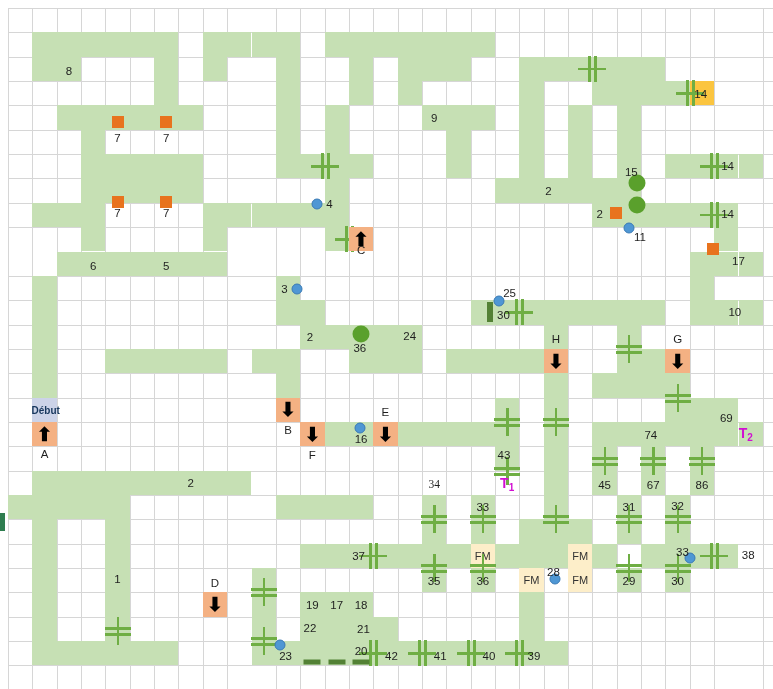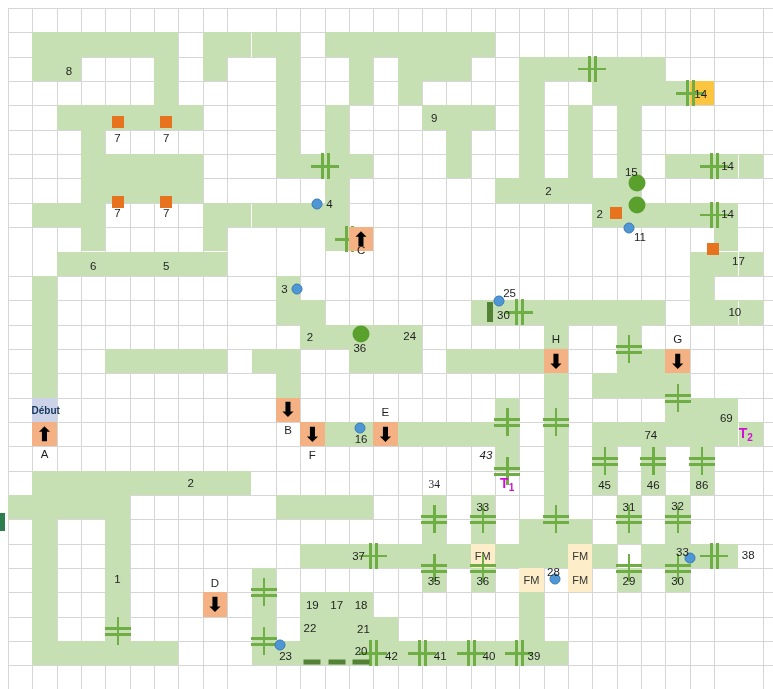--- a/index.html
+++ b/index.html
@@ -589,25 +589,25 @@
       <div class="lbl" style="left: 677.625px; top: 339.16px;">G</div>
       <div class="lbl" style="left: 45.7425px; top: 409.775px; font-weight: bold; font-size: 10px; color: rgb(23, 55, 93);">Début</div>
       <div class="lbl" style="left: 44.525px; top: 453.605px;">A</div>
       <div class="lbl" style="left: 288.025px; top: 430.473px;">B</div>
       <div class="lbl" style="left: 312.375px; top: 454.822px;">F</div>
       <div class="lbl" style="left: 385.425px; top: 412.21px;">E</div>
       <div class="lbl" style="left: 361.075px; top: 439.482px;">16</div>
       <div class="lbl" style="left: 190.625px; top: 482.825px;">2</div>
       <div class="lbl" style="left: 117.575px; top: 579.008px;">1</div>
       <div class="lbl" style="left: 214.975px; top: 582.66px;">D</div>
-      <div class="lbl" style="left: 486px; top: 454.822px; font-style: italic;">43</div>
+      <div class="lbl" style="left: 504px; top: 454.822px;">43</div>
       <div class="lbl" style="left: 726.325px; top: 418.298px;">69</div>
       <div class="lbl" style="left: 650.84px; top: 435.342px;">74</div>
       <div class="lbl" style="left: 604.575px; top: 485.26px;">45</div>
-      <div class="lbl" style="left: 653.275px; top: 485.26px;">46</div>
+      <div class="lbl" style="left: 653.275px; top: 485.26px;">67</div>
       <div class="lbl" style="left: 701.975px; top: 485.26px;">86</div>
       <div class="lbl" style="left: 434.125px; top: 484px; font-family: Liberation Serif, serif;">34</div>
       <div class="lbl" style="left: 482.825px; top: 507.175px;">33</div>
       <div class="lbl" style="left: 628.925px; top: 507.175px;">31</div>
       <div class="lbl" style="left: 677.625px; top: 505.957px;">32</div>
       <div class="lbl" style="left: 358.64px; top: 555.875px;">37</div>
       <div class="lbl" style="left: 434.125px; top: 581.442px;">35</div>
       <div class="lbl" style="left: 482.825px; top: 581.442px;">36</div>
       <div class="lbl" style="left: 628.925px; top: 581.442px;">29</div>
       <div class="lbl" style="left: 677.625px; top: 581.442px;">30</div>

